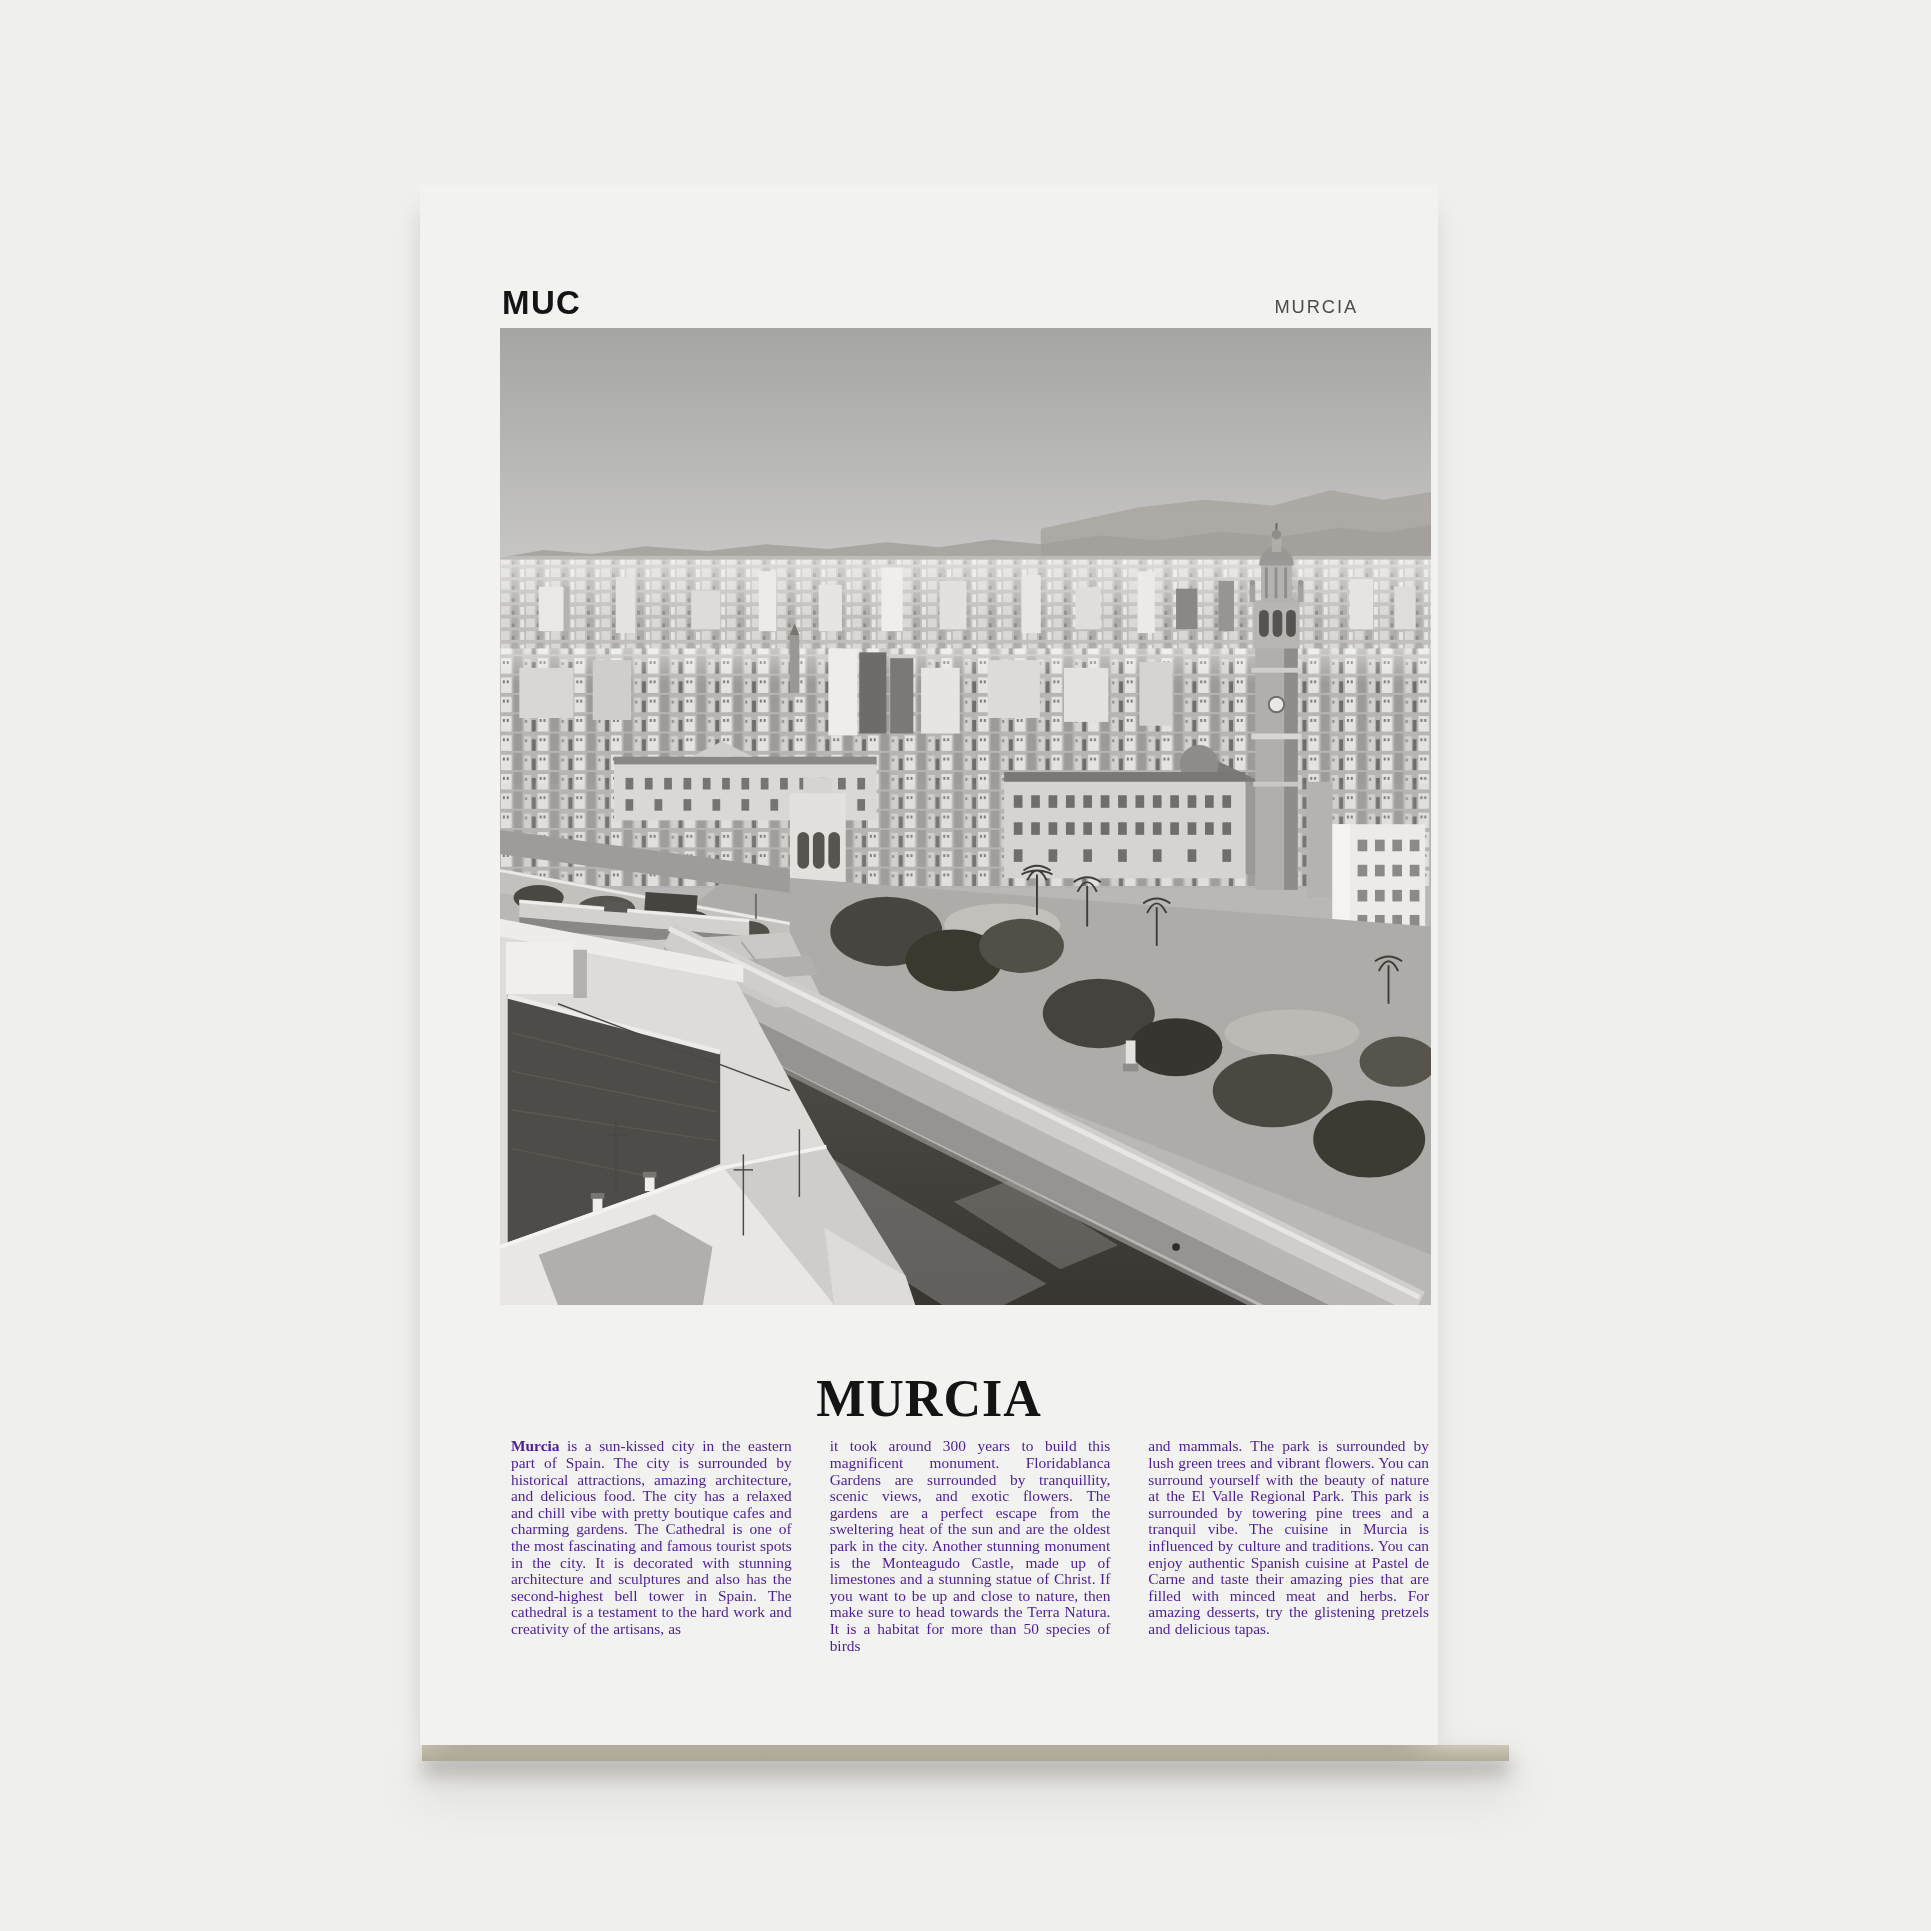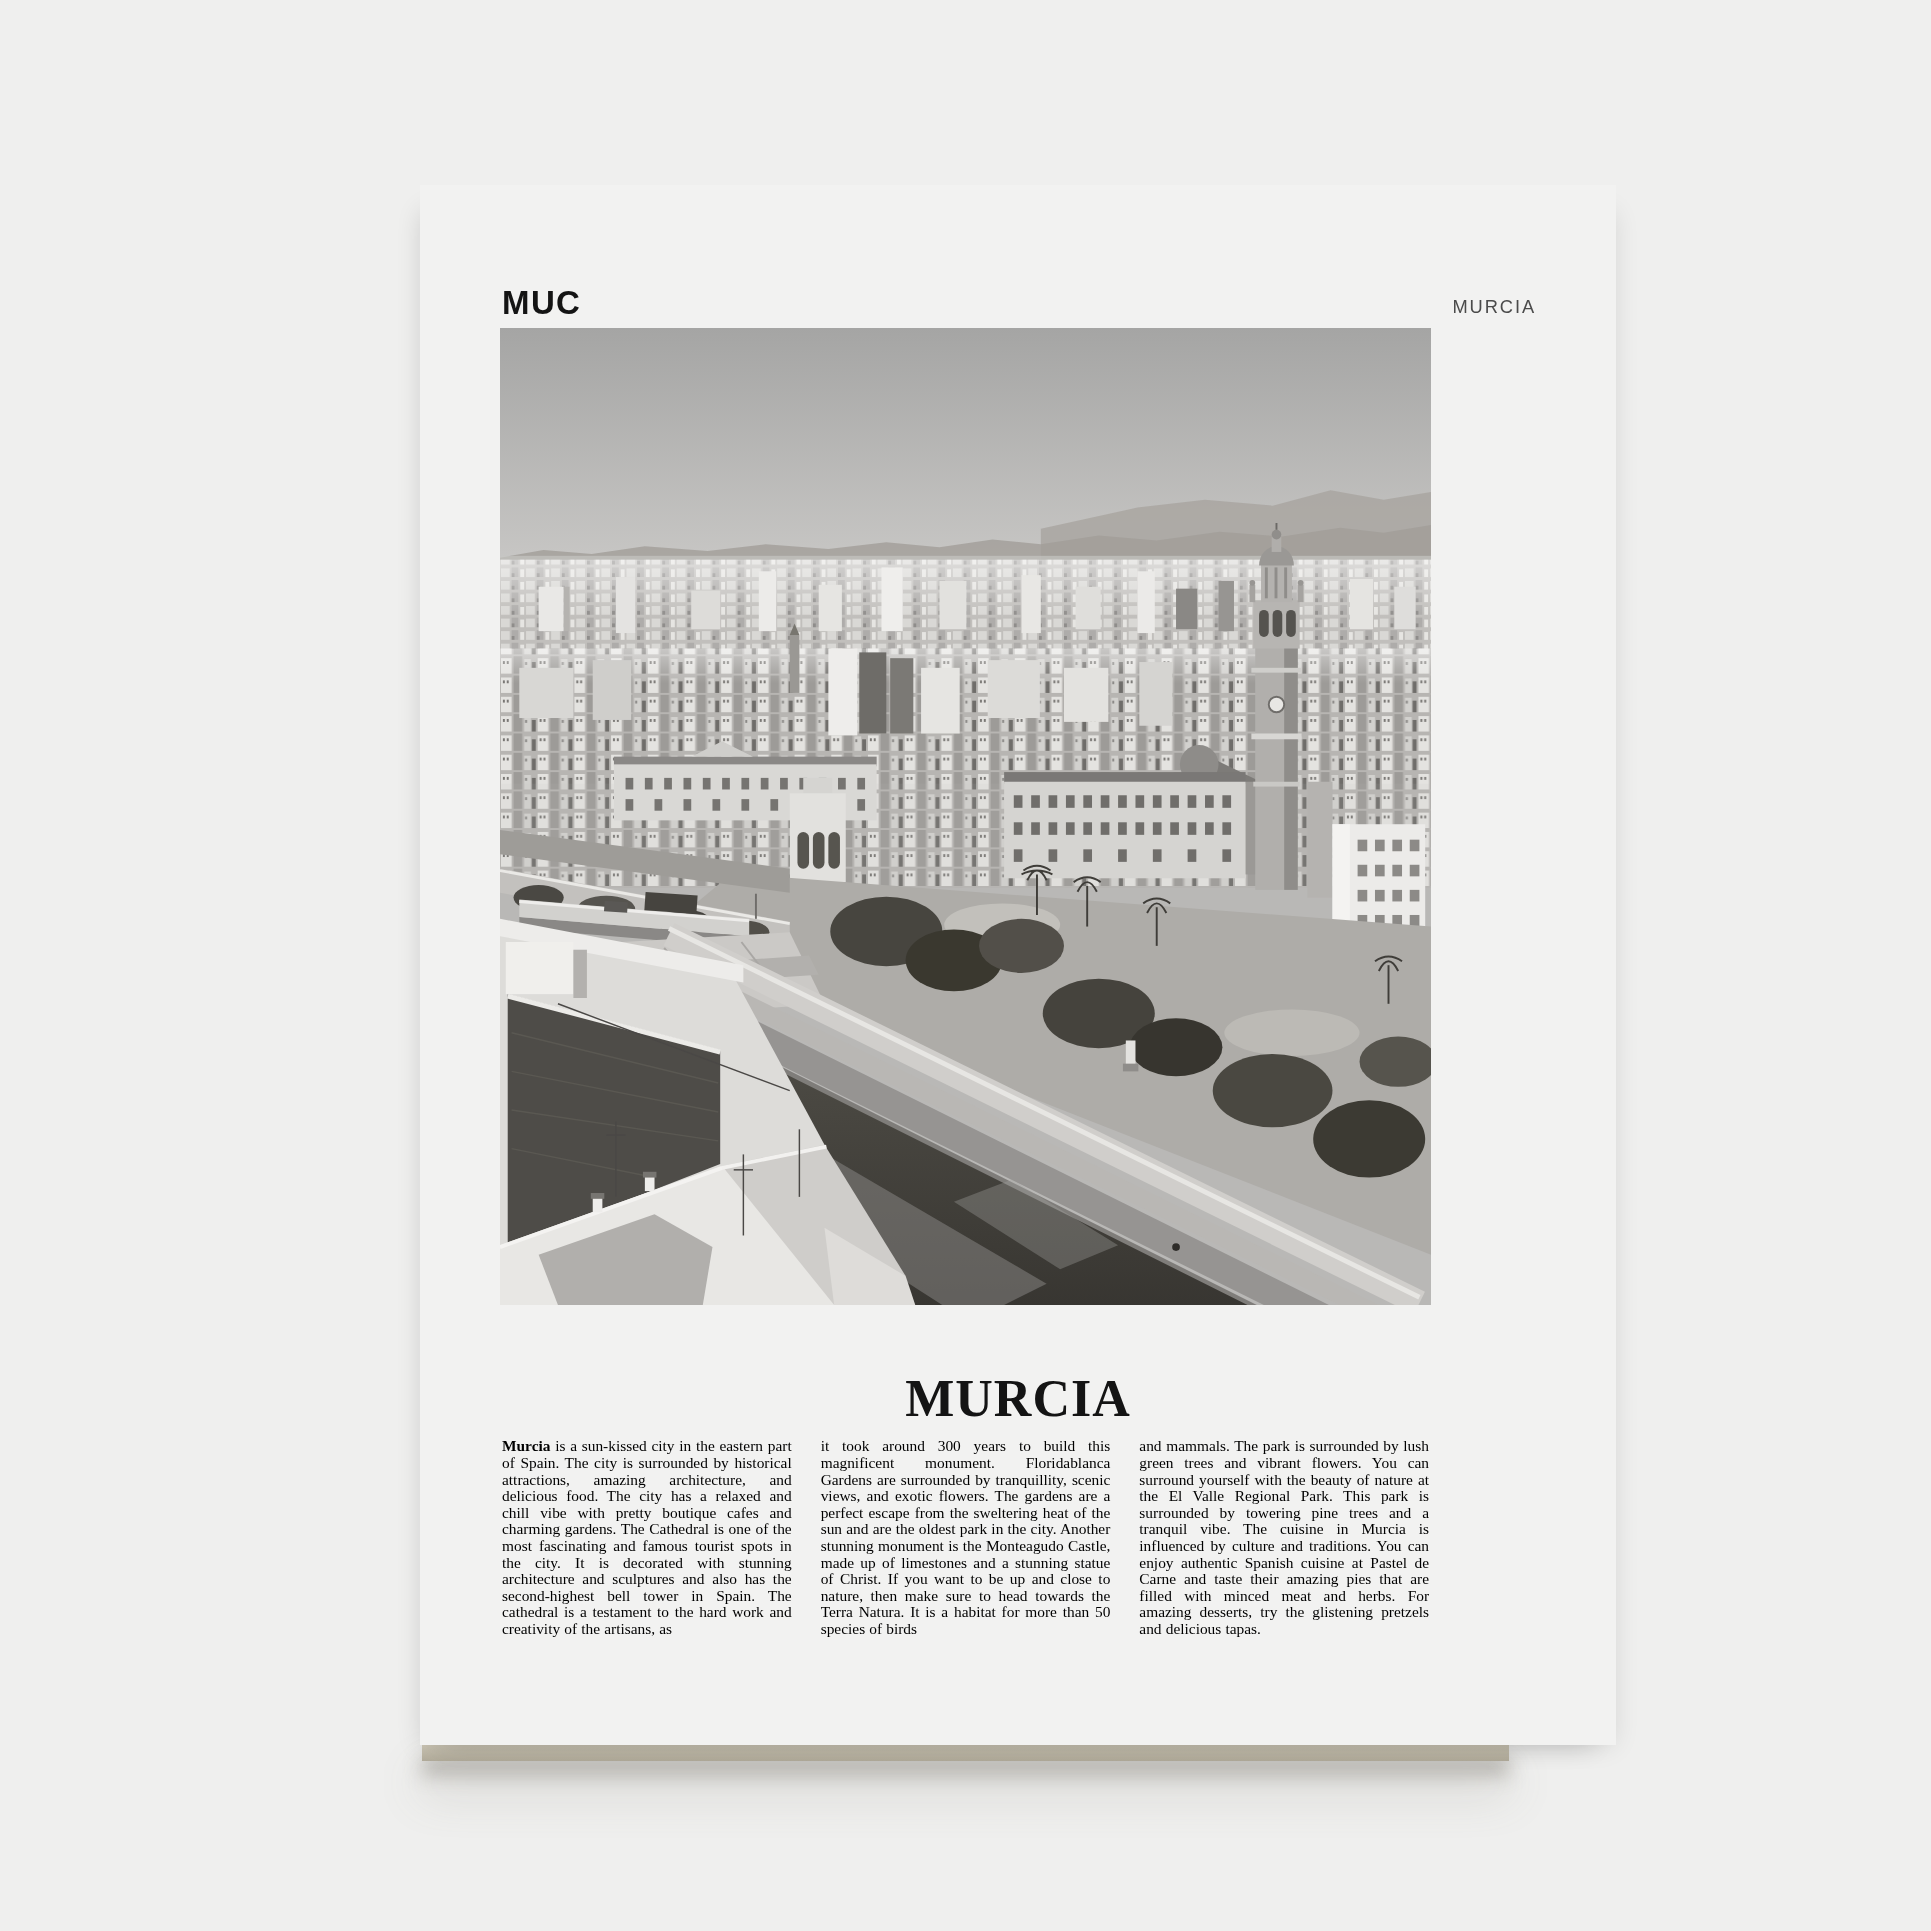--- a/index.html
+++ b/index.html
@@ -1,34 +1,34 @@
 <!DOCTYPE html>
 <html lang="en"><head>
 <meta charset="utf-8">
 <style>
   html,body{margin:0;padding:0;}
   body{background:#efefee;font-family:"Liberation Sans",sans-serif;}
   .stage{position:relative;width:1931px;height:1931px;background:#efefee;overflow:hidden;}
   .poster-wrap{position:absolute;left:420px;top:185px;width:1091px;}
-  .poster{position:relative;width:1196px;height:1560px;background:#f2f2f1;
+  .poster{position:relative;width:1018px;height:1560px;background:#f2f2f1;
           box-shadow:-11.6px 13.5px 25px -13.5px rgba(0,0,0,.16), 11.6px 13.5px 25px -13.5px rgba(0,0,0,.12);}
   .poster-edge{width:1087px;margin:0 auto;height:16.4px;
           background:linear-gradient(#cdc7b6,#b2ac9b);
           box-shadow:0 13.5px 19.3px rgba(105,100,88,.45), 0 29px 46px rgba(120,115,103,.30);}
   .header{position:absolute;top:100px;left:82px;right:80px;display:flex;justify-content:space-between;align-items:flex-end;}
   .code{font:700 33px/35px "Liberation Sans",sans-serif;letter-spacing:1.4px;color:#141414;}
   .country{font:400 18.3px/27px "Liberation Sans",sans-serif;letter-spacing:1.9px;color:#4b4b4b;}
   .photo{position:absolute;top:143px;left:80px;width:931px;height:977px;background:#b9b8b6;overflow:hidden;}
   .photo svg{display:block;width:931px;height:977px;}
   .title{position:absolute;top:1153px;left:0;width:100%;text-align:center;
          font-family:"Liberation Serif",serif;font-weight:700;font-size:52px;line-height:1;
          letter-spacing:1px;color:#141414;}
   .columns{position:absolute;top:1238px;left:82px;width:927px;display:flex;gap:29px;}
   .col{width:290px;font-family:"Liberation Serif",serif;font-size:15.4px;line-height:16.6px;
-       color:#000000;text-align:justify;hyphens:auto;-webkit-hyphens:auto;word-spacing:.02em;}
+       color:#4c1d95;text-align:justify;hyphens:auto;-webkit-hyphens:auto;word-spacing:.02em;margin-left:9px;}
   .lead{font-weight:700;}
 </style>
 </head>
 <body>
 
 <div class="stage">
   <div class="poster-wrap">
     <div class="poster">
 
       <div class="header">

